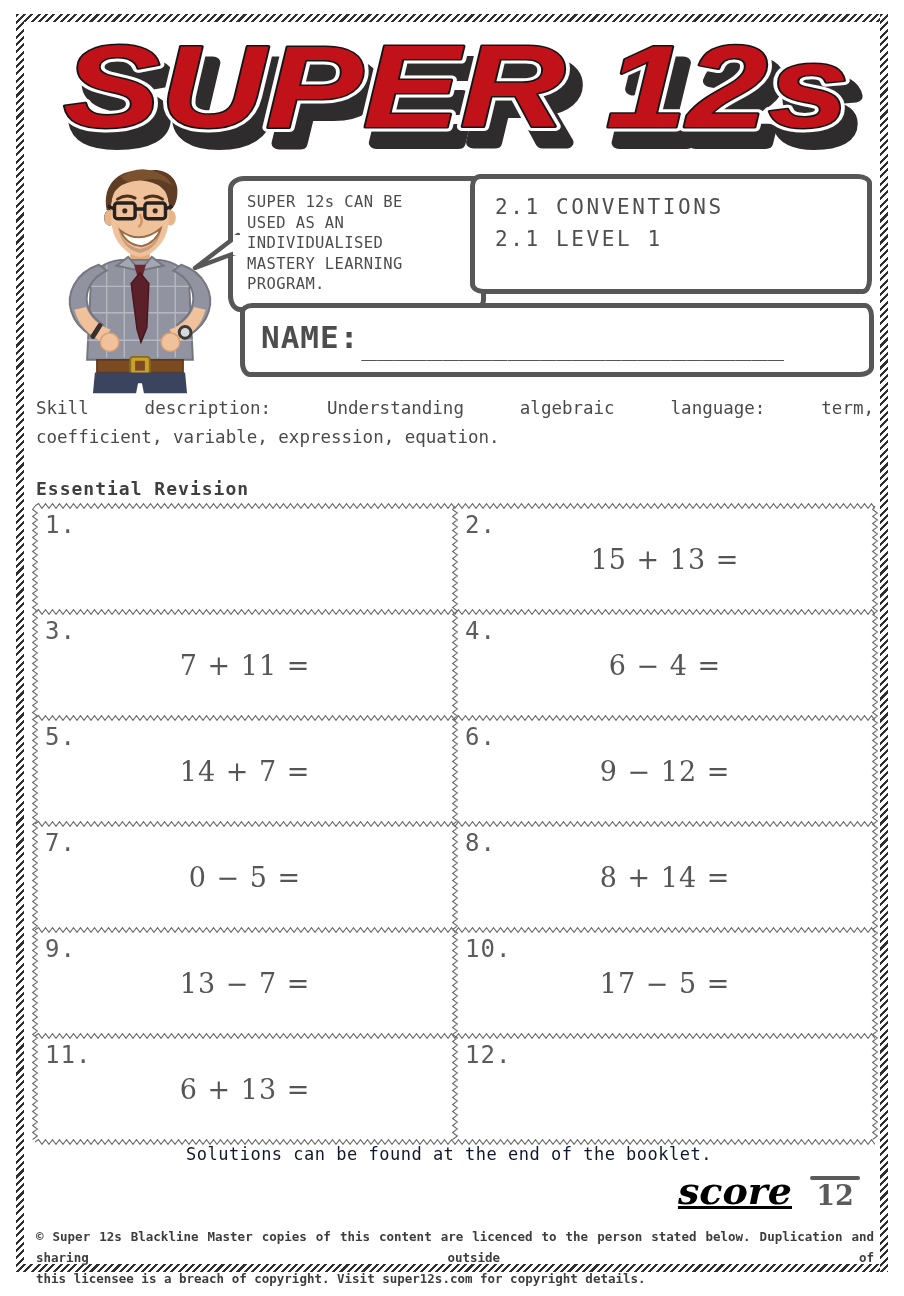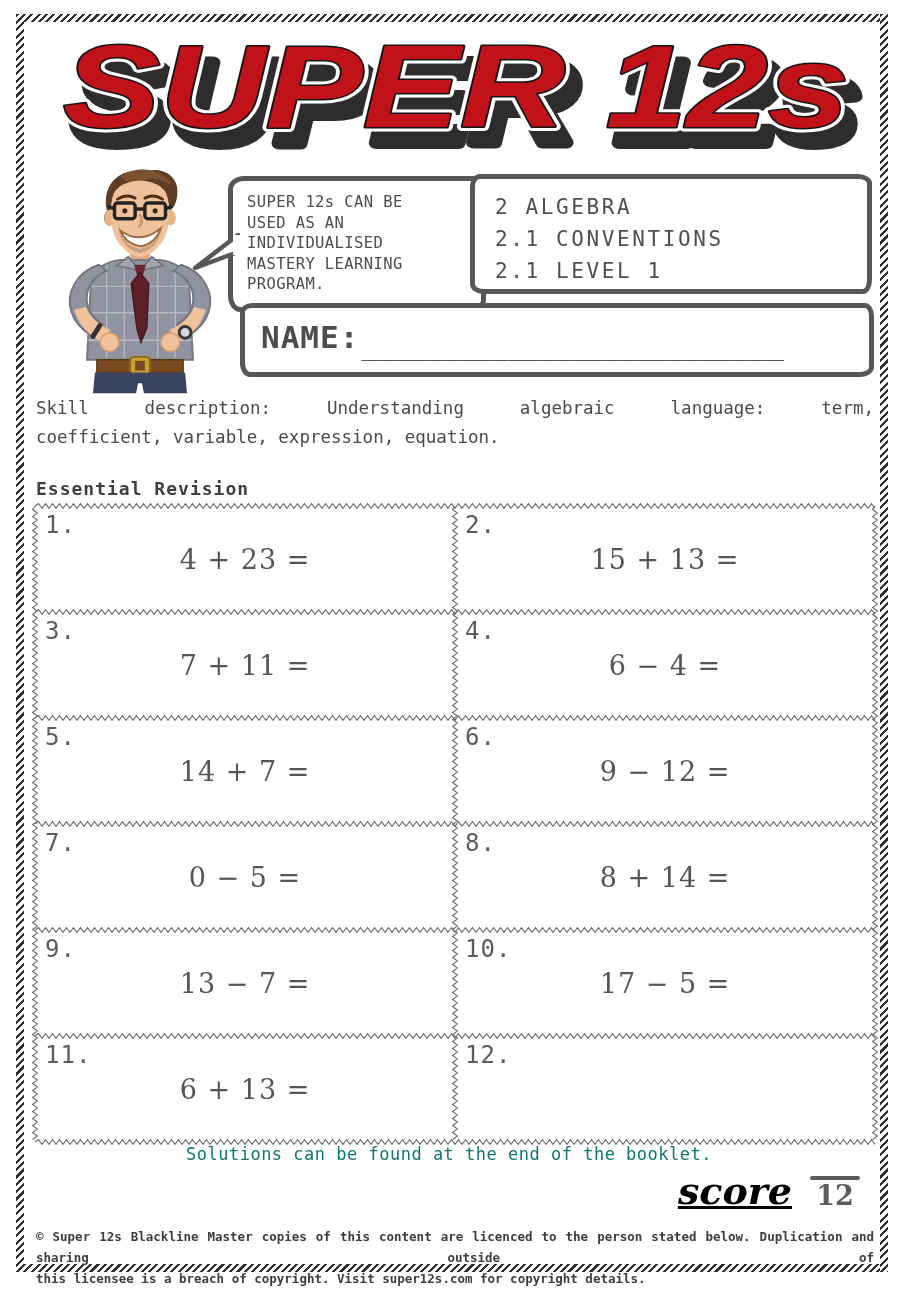--- a/index.html
+++ b/index.html
@@ -44,21 +44,21 @@
   .cell{position:relative;}
   .qnum{position:absolute;top:5px;left:10px;font-size:24px;color:#5c5c5c;letter-spacing:1px;}
   .expr{position:absolute;top:38px;left:0;width:100%;text-align:center;
         font-family:"DejaVu Serif", serif;font-size:27px;color:#555555;letter-spacing:1px;}
   .zz{position:absolute;pointer-events:none;}
   .zz-h{height:8px;width:840px;left:0;transform:translateY(-4px);}
   .zz-v{width:8px;height:636px;top:0;transform:translateX(-4px);}
   .zz svg{display:block;}
 
   .solutions{position:absolute;left:0;top:1144px;width:898px;text-align:center;
-             font-size:17px;letter-spacing:.5px;color:#0f766e;}
+             font-size:17px;letter-spacing:.5px;color:#0f172a;}
 
   .score{position:absolute;top:1172px;right:44px;display:flex;gap:18px;}
   .score-label{font-family:"DejaVu Serif", serif;font-style:italic;font-weight:700;
                font-size:38px;color:#000000;line-height:1;text-decoration:underline;}
   .score-frac{display:flex;flex-direction:column;align-items:center;margin-top:4px;}
   .score-bar{width:50px;height:3.5px;background:#5b5b5b;border-radius:2px;}
   .score-denom{font-family:"DejaVu Serif", serif;font-weight:700;font-size:27px;color:#5b5b5b;margin-top:2px;line-height:1;}
 
   .copyright{position:absolute;left:36px;top:1226px;width:838px;
              font-size:12.5px;font-weight:700;line-height:1.68;color:#3d3d3d;}
@@ -153,41 +153,39 @@
     <div class="line">PROGRAM.</div>
   </div>
   <div class="bubble-tail">
     <svg width="48" height="44" viewBox="0 0 48 44">
       <polygon points="46,3 3,36 46,20" fill="#ffffff" stroke="#575757" stroke-width="4.5" stroke-linejoin="round"></polygon>
       <rect x="41" y="3" width="7" height="20" fill="#ffffff"></rect>
     </svg>
   </div>
 
   <div class="topic-box">
-    <div class="line">2 ALGEBRA</div>
     <div class="line">2.1 CONVENTIONS</div>
     <div class="line">2.1 LEVEL 1</div>
   </div>
 
   <div class="name-box">
     <span class="name-label">NAME:</span>
     <span class="name-blank">__________________________</span>
   </div>
 
   <div class="skill">
     <div class="l1">Skill description: Understanding algebraic language: term,</div>
     <div class="l2">coefficient, variable, expression, equation.</div>
   </div>
 
   <div class="section-heading">Essential Revision</div>
 
   <div class="grid">
     <div class="cell">
       <span class="qnum">1.</span>
-      <div class="expr">4 + 23 =</div>
     </div>
     <div class="cell">
       <span class="qnum">2.</span>
       <div class="expr">15 + 13 =</div>
     </div>
     <div class="cell">
       <span class="qnum">3.</span>
       <div class="expr">7 + 11 =</div>
     </div>
     <div class="cell">

